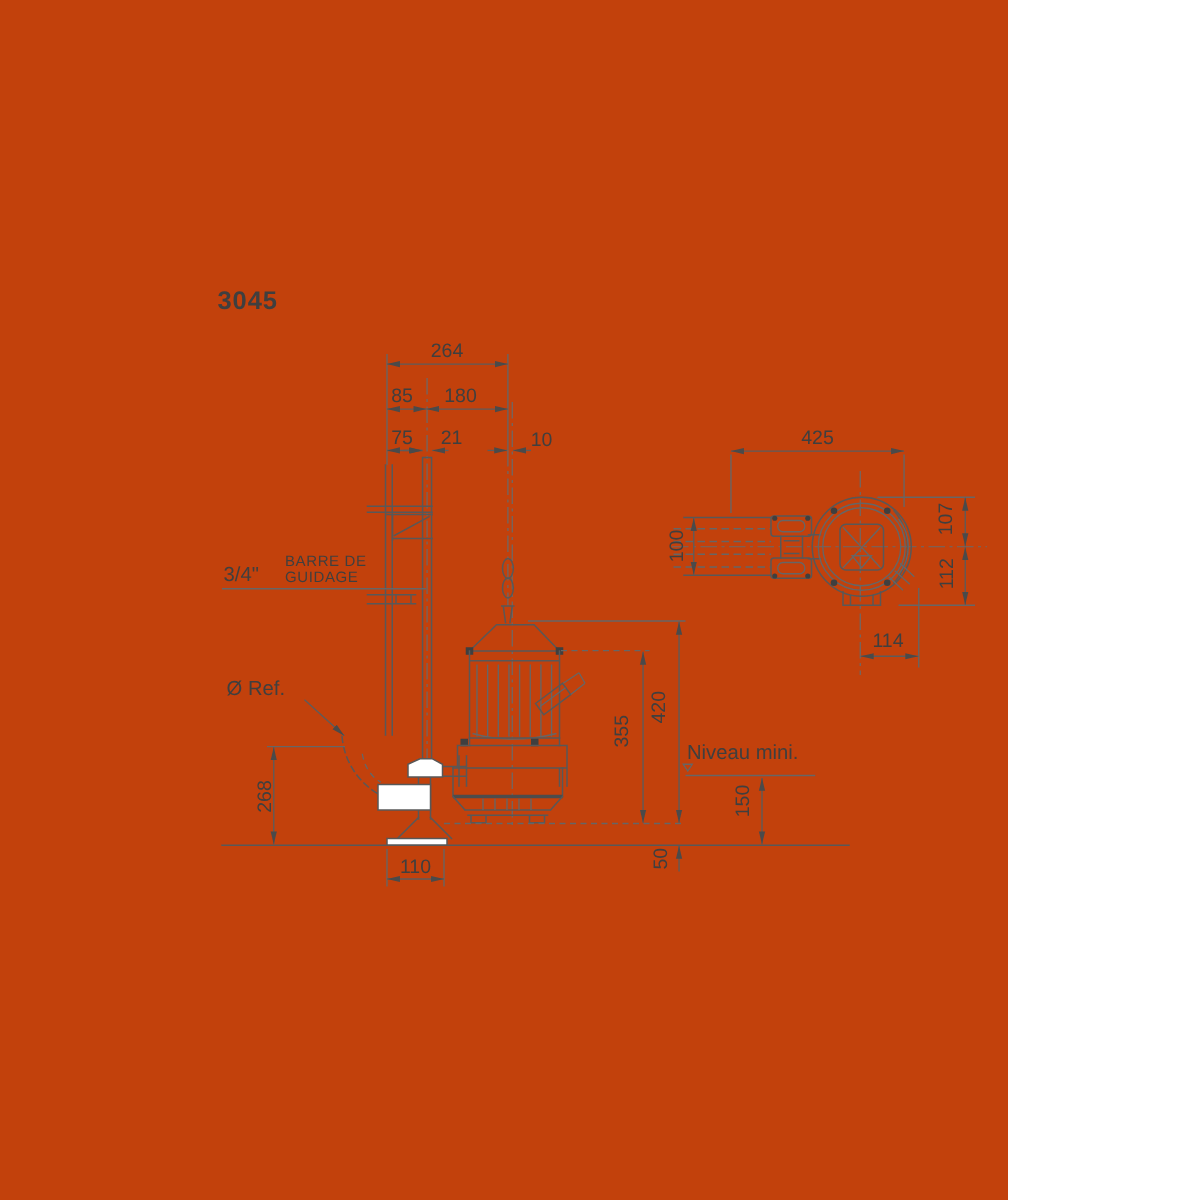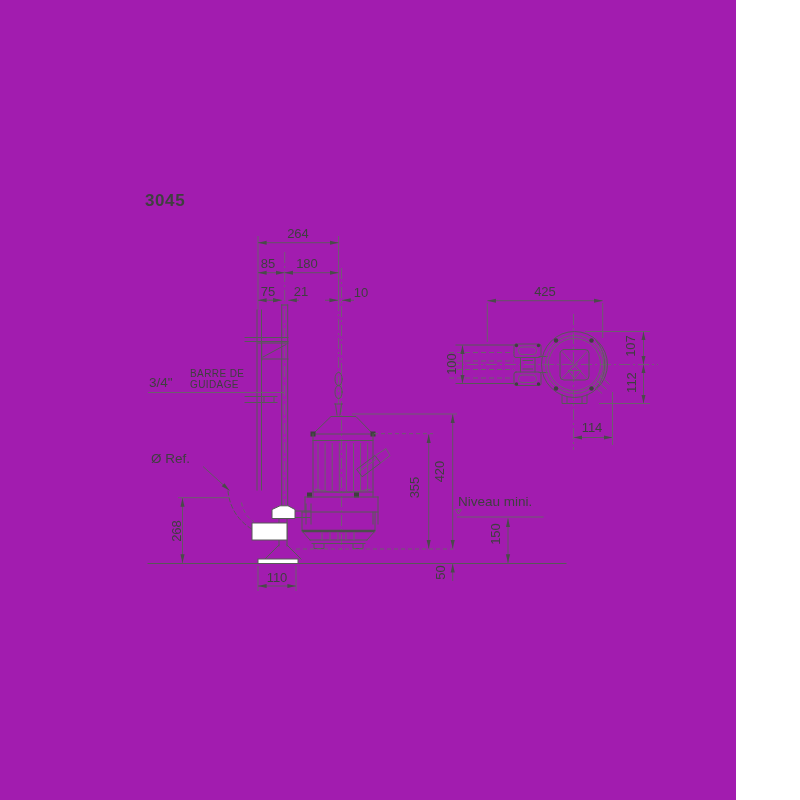--- a/index.html
+++ b/index.html
@@ -1,16 +1,16 @@
 <!DOCTYPE html>
 <html><head>
 <meta charset="utf-8">
 <style>
   html,body{margin:0;padding:0;background:#ffffff;}
-  .page{width:736px;height:800px;background:#a21caf;position:relative;font-family:"Liberation Sans",sans-serif;}
+  .page{width:672px;height:800px;background:#c2410c;position:relative;font-family:"Liberation Sans",sans-serif;}
   svg text{font-family:"Liberation Sans",sans-serif;fill:#3f3f3f;font-size:13px;}
   .ln{stroke:#585858;stroke-width:1;fill:none;stroke-linecap:square;}
   .ln2{stroke:#4c4c4c;stroke-width:2.4;fill:none;}
   .thin{stroke:#666;stroke-width:0.9;fill:none;}
   .dash{stroke-dasharray:5,3;}
   .dash2{stroke-dasharray:4,3;}
   .cl{stroke:#6a6a6a;stroke-width:0.8;fill:none;stroke-dasharray:11,3,2,3;}
   .dim{stroke:#5c5c5c;stroke-width:0.9;fill:none;}
   .wht{fill:#ffffff;}
   .dot{fill:#3f3f3f;stroke:none;}

